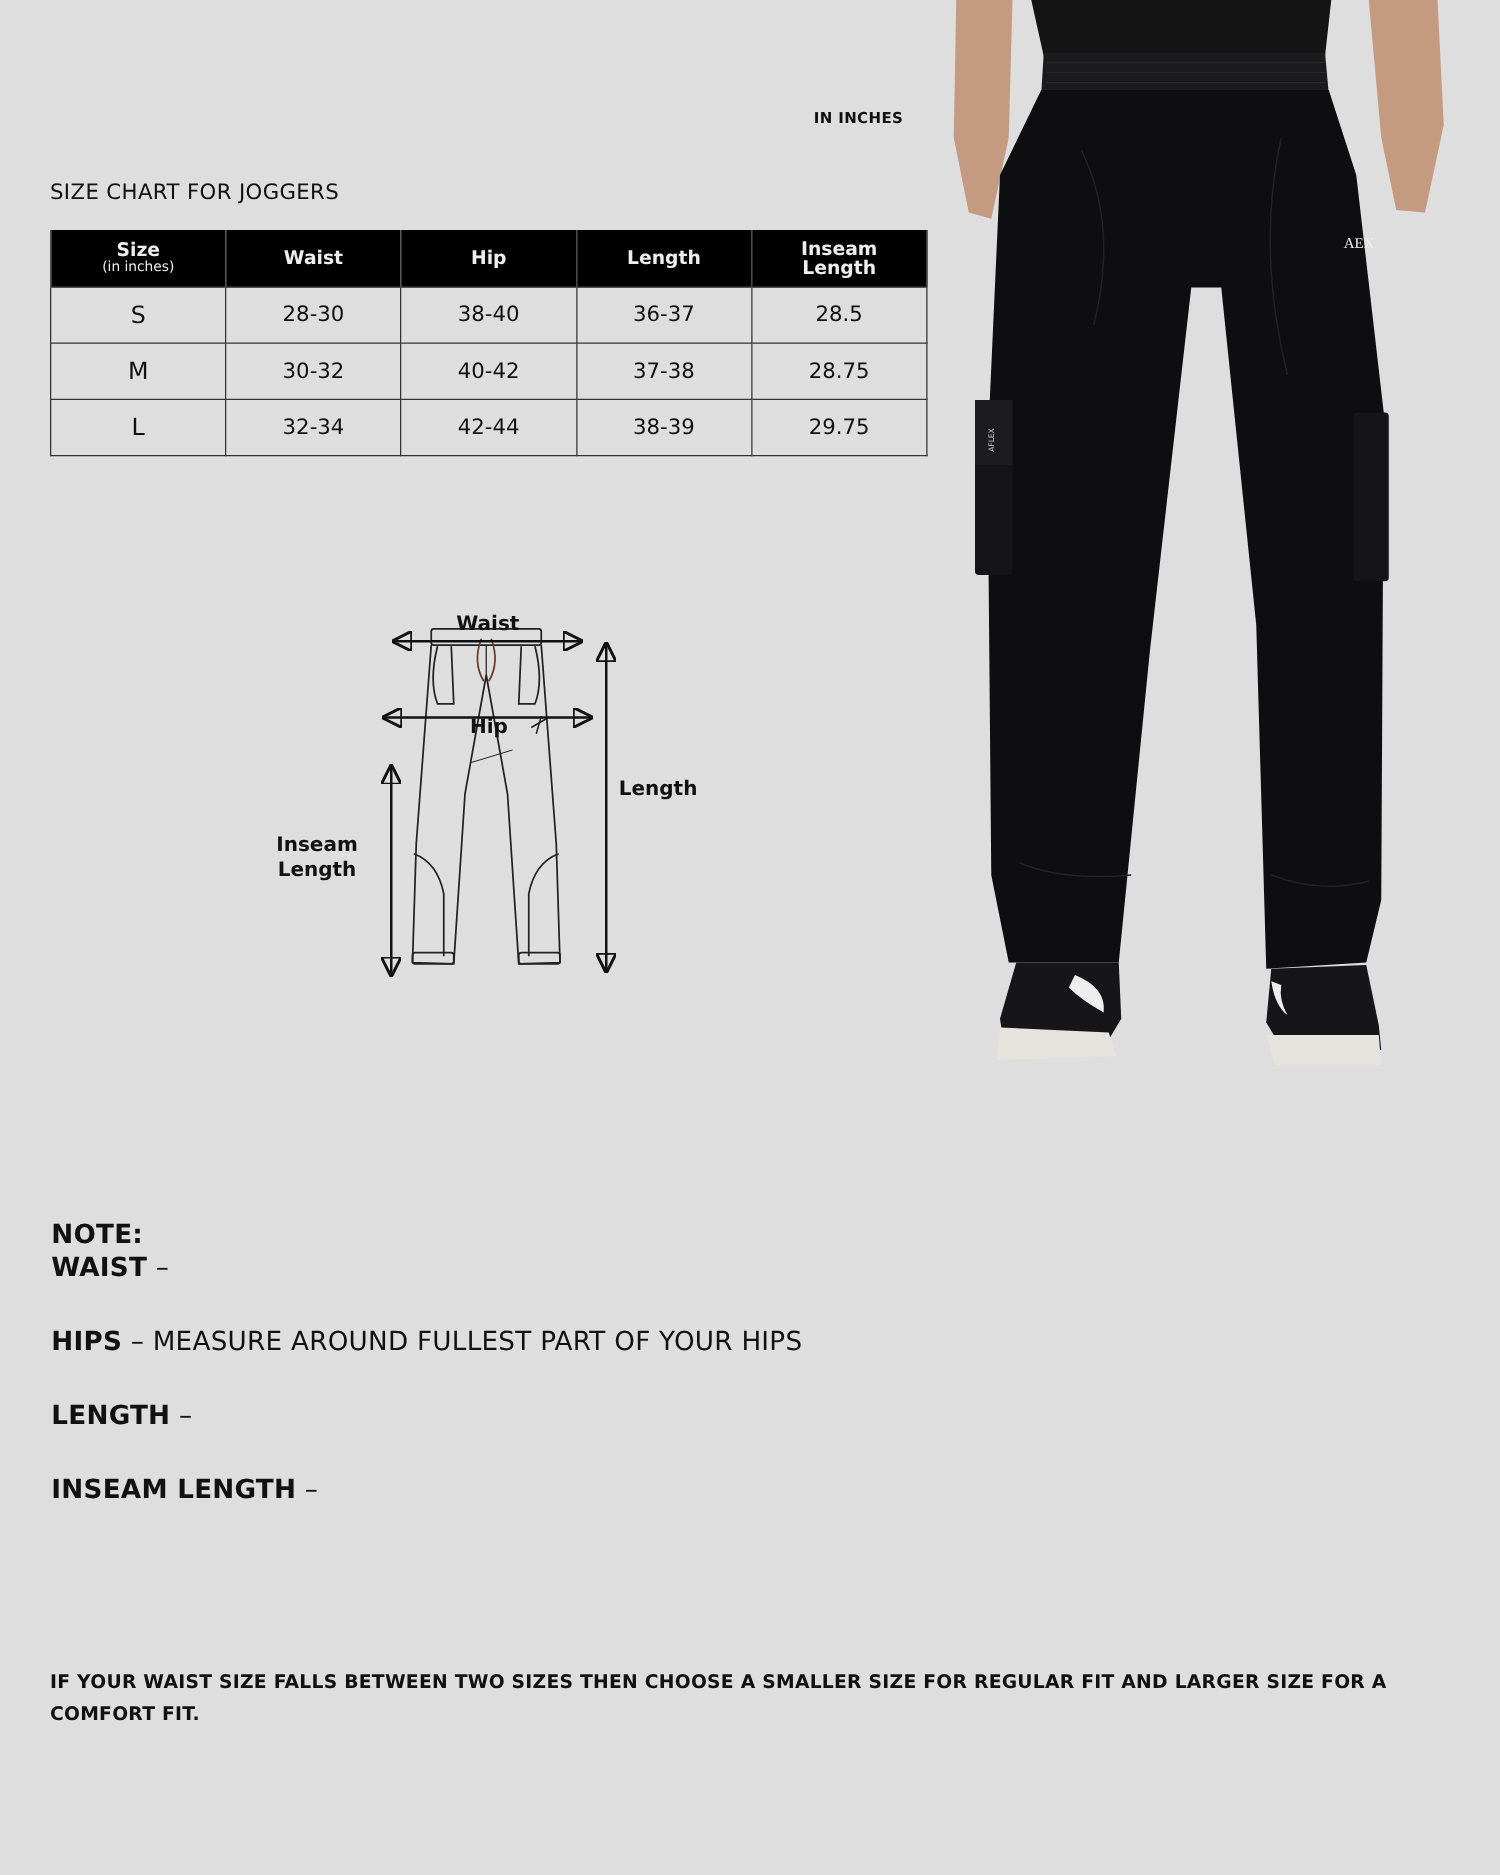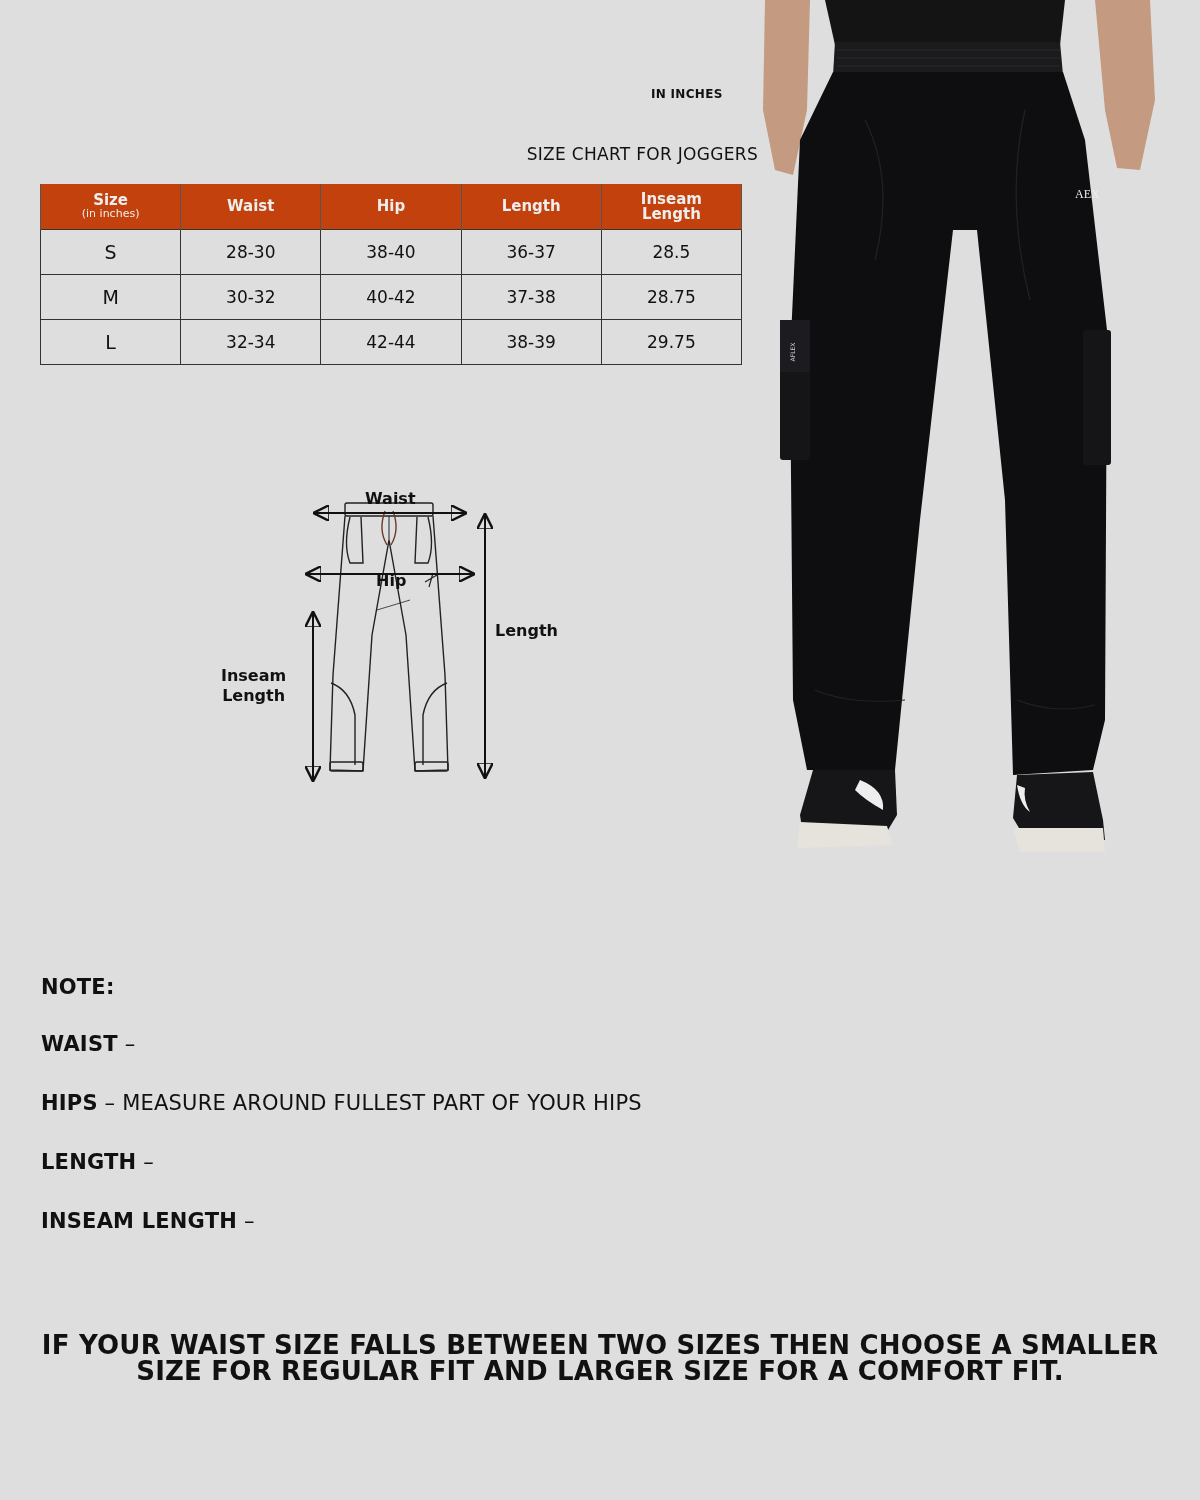--- a/index.html
+++ b/index.html
@@ -3,49 +3,49 @@
 <meta charset="utf-8">
 <style>
   html, body { margin:0; padding:0; }
   body {
     width:1200px; height:1500px; position:relative; overflow:hidden;
     background:#dedede; color:#111;
     font-family:"DejaVu Sans", "Liberation Sans", sans-serif;
   }
   .abs { position:absolute; }
   #units { left:651px; top:87px; font-size:12px; font-weight:600; letter-spacing:0.3px; }
-  #chart-title { left:56px; width:702px; top:144px; text-align:right; font-size:17px; letter-spacing:0.3px; }
+  #chart-title { left:40px; width:702px; top:144px; text-align:left; font-size:17px; letter-spacing:0.3px; }
 
   table.size {
     position:absolute; left:40px; top:184px; width:702px;
     border-collapse:collapse; table-layout:fixed;
   }
   table.size th {
-    background:#c2410c; color:#eee; font-weight:600; font-size:15px; line-height:15px;
+    background:#000000; color:#eee; font-weight:600; font-size:15px; line-height:15px;
     height:45px; border-left:1px solid #555; border-right:1px solid #555; padding:0;
   }
   table.size th .sub { display:block; font-size:11px; font-weight:400; line-height:12px; }
   table.size td {
     height:44px; text-align:center; font-size:17px; border:1.5px solid #333; padding:0;
   }
   table.size td:first-child { font-size:19px; }
 
   .diagram { left:215px; top:485px; width:350px; height:305px; }
   .diag-label { font-size:16px; font-weight:600; }
 
   .photo { left:755px; top:0; width:445px; height:870px; }
 
   .notes { left:41px; top:975px; width:1000px; font-size:21px; letter-spacing:0.2px; }
-  .notes .note-head { font-weight:700; margin-bottom:30px; }
+  .notes .note-head { font-weight:700; }
   .note-row { display:flex; margin-bottom:29px; line-height:30px; }
   .note-row .k { font-weight:700; white-space:nowrap; }
   .note-row .sep { white-space:pre; }
   .note-row .v { flex:1; }
 
-  .footer { left:40px; width:1120px; top:1332px; text-align:center; font-size:26px; font-weight:700; line-height:26px; letter-spacing:0.2px; }
+  .footer { left:40px; width:1120px; top:1332px; font-size:15px; font-weight:700; line-height:26px; letter-spacing:0.2px; }
 </style>
 </head>
 <body>
 
 <div id="units" class="abs">IN INCHES</div>
 <div id="chart-title" class="abs">SIZE CHART FOR JOGGERS</div>
 
 <table class="size">
   <colgroup>
       <col>

